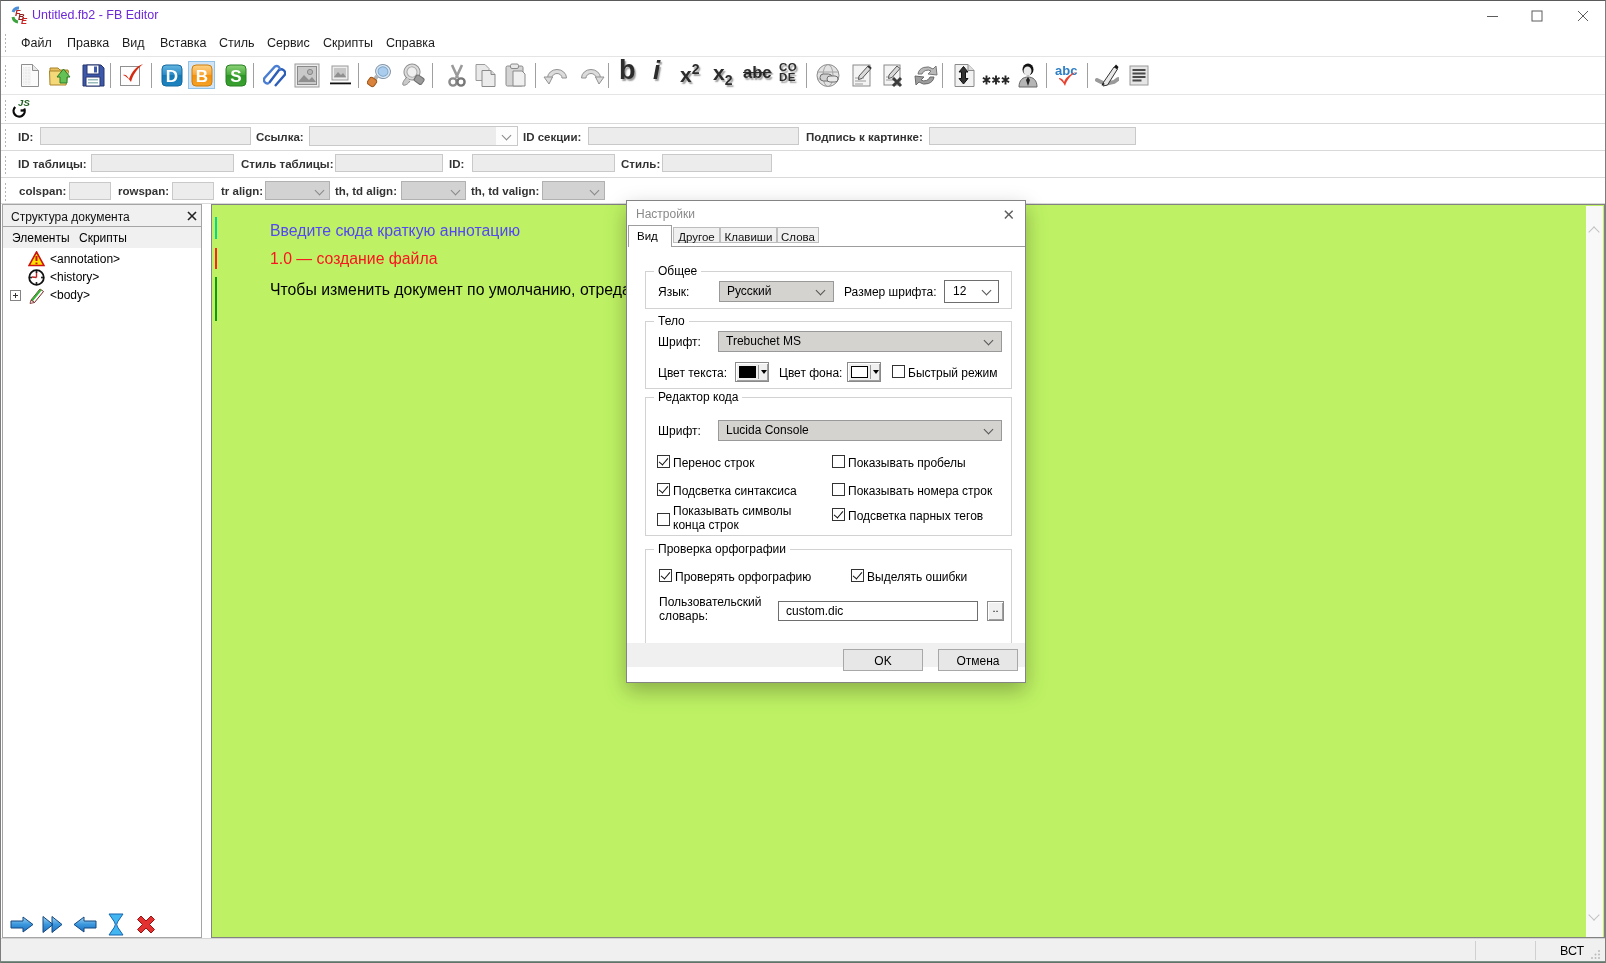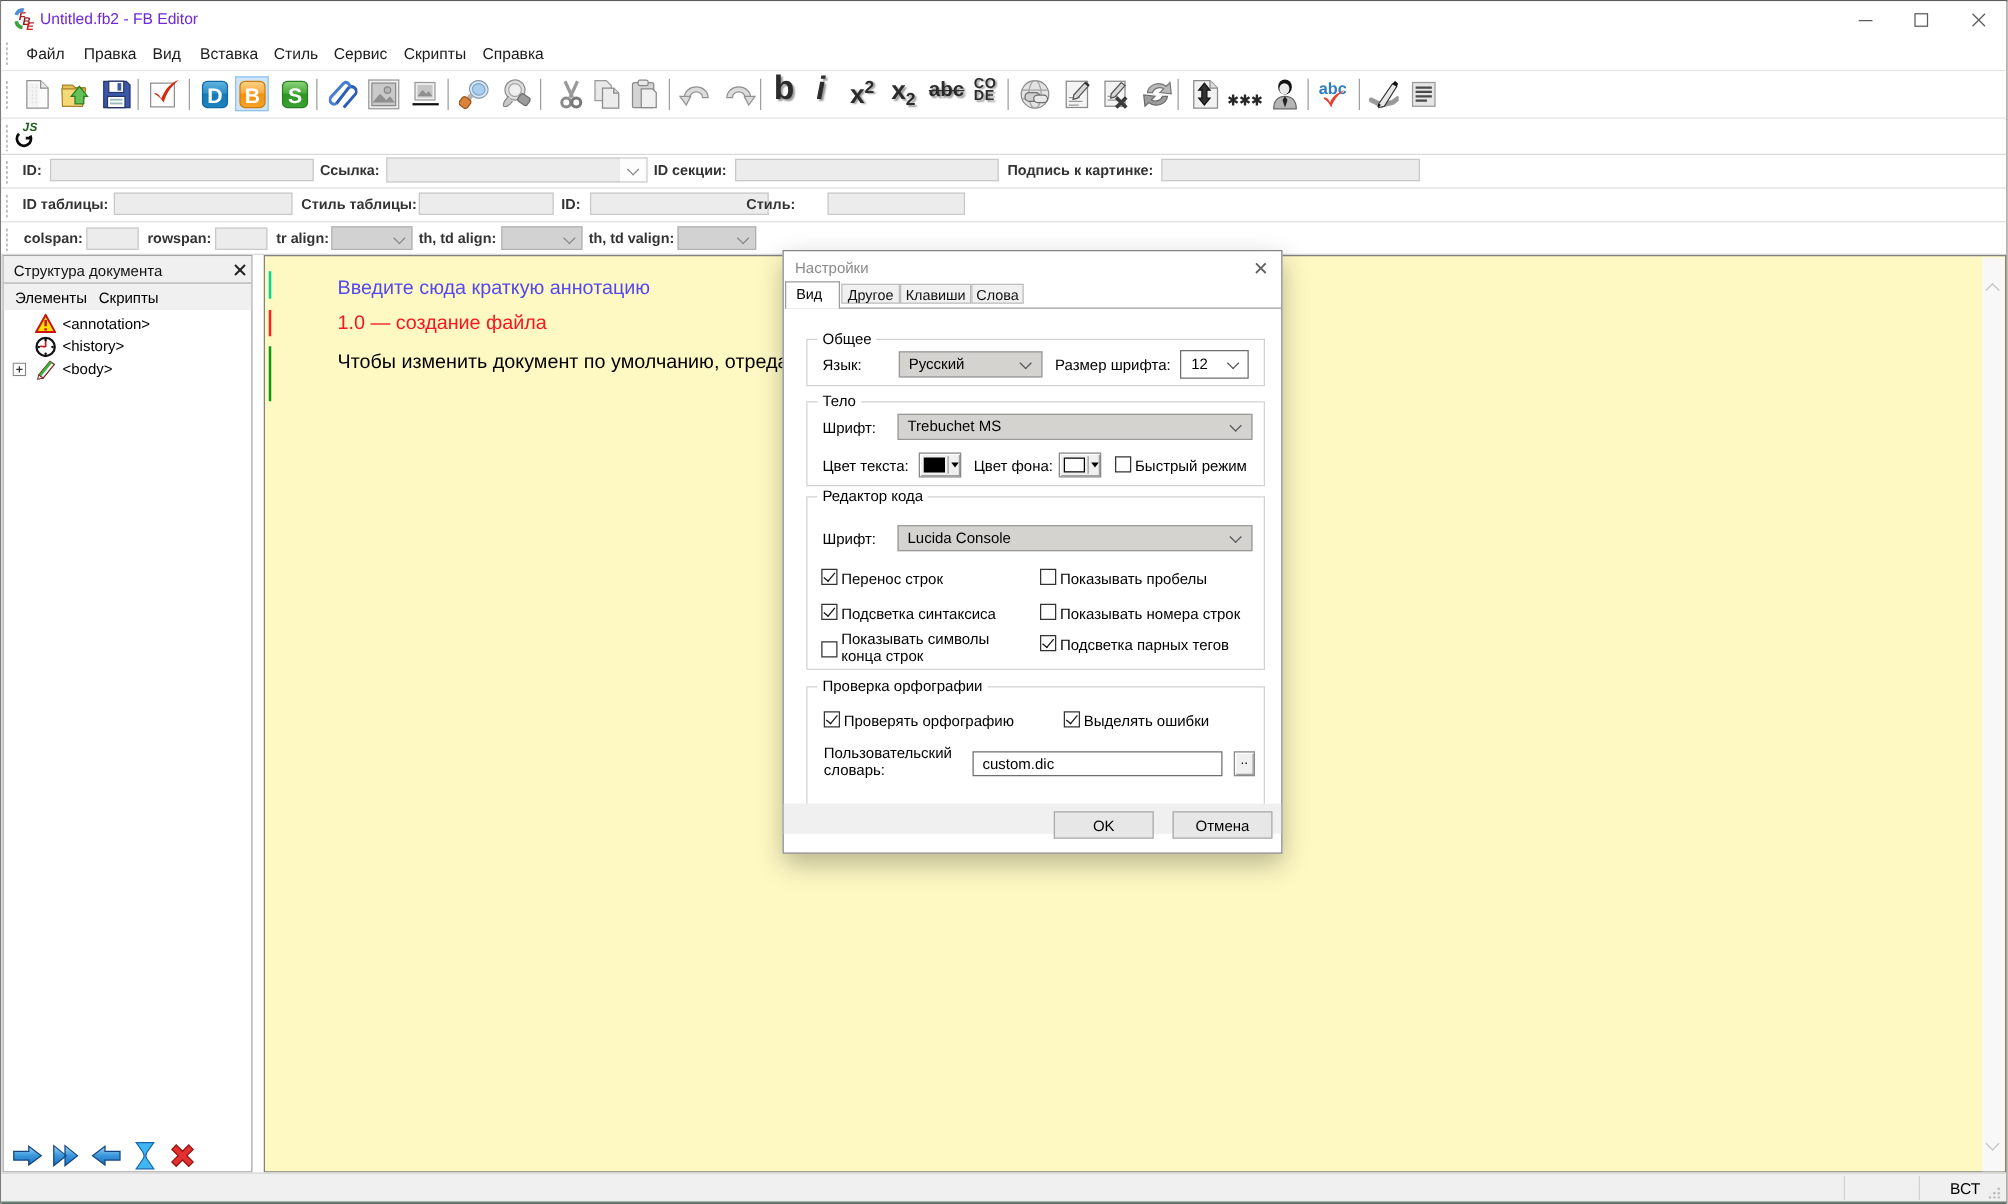--- a/index.html
+++ b/index.html
@@ -39,21 +39,21 @@
 .gcombo { position:absolute; top:3px; height:19px; background:#d2d2d2; border:1px solid #b1b1b1; }
 .chev { position:absolute; width:7px; height:7px; border-left:1.4px solid #888; border-bottom:1.4px solid #888;
   transform:rotate(-45deg); }
 
 #leftpanel { position:absolute; left:1px; top:203px; width:200px; height:734px;
   background:#fff; border:1px solid #a5a5a5; }
 #lp-header { position:absolute; left:0; top:0; width:198px; height:22px; background:#f0f0f0;
   border-bottom:1px solid #a5a5a5; }
 #lp-tabs { position:absolute; left:0; top:22px; width:198px; height:21px; background:#f0f0f0; }
 #docarea { position:absolute; left:210px; top:203px; width:1394px; height:734px;
-  background:#fef9c3; border:1px solid #828282; }
+  background:#bef264; border:1px solid #828282; }
 #scrollbar { position:absolute; right:1px; top:1px; width:17px; height:731px; background:#f8f8f8; }
 .sb-chev { position:absolute; left:4px; width:8px; height:8px; border-left:1.6px solid #c2c2c2;
   border-bottom:1.6px solid #c2c2c2; }
 .bar { position:absolute; width:2px; }
 .dline { position:absolute; left:58px; font-size:15.8px; line-height:21px; white-space:nowrap; }
 
 #statusbar { position:absolute; left:0; top:937px; width:100%; height:23px; background:#f0f0f0;
   border-top:1px solid #d4d4d4; }
 #winbottom { position:absolute; left:0; top:960px; width:100%; height:3px;
   background:linear-gradient(#8aa094,#39493f); }
@@ -358,21 +358,21 @@
 </div>
 
 <div class="frow" id="frow2">
   <div class="grip" style="top:4px; height:19px;"></div>
   <span class="flabel" style="left:17px;">ID таблицы:</span>
   <span class="finput" style="left:90px; width:143px;"></span>
   <span class="flabel" style="left:240px;">Стиль таблицы:</span>
   <span class="finput" style="left:334px; width:108px;"></span>
   <span class="flabel" style="left:448px;">ID:</span>
   <span class="finput" style="left:471px; width:143px;"></span>
-  <span class="flabel" style="left:596px;">Стиль:</span>
+  <span class="flabel" style="left:620px;">Стиль:</span>
   <span class="finput" style="left:661px; width:110px;"></span>
 </div>
 
 <div class="frow" id="frow3">
   <div class="grip" style="top:4px; height:19px;"></div>
   <span class="flabel" style="left:18px;">colspan:</span>
   <span class="finput" style="left:68px; width:42px; top:4px;"></span>
   <span class="flabel" style="left:117px;">rowspan:</span>
   <span class="finput" style="left:171px; width:42px; top:4px;"></span>
   <span class="flabel" style="left:220px;">tr align:</span>

